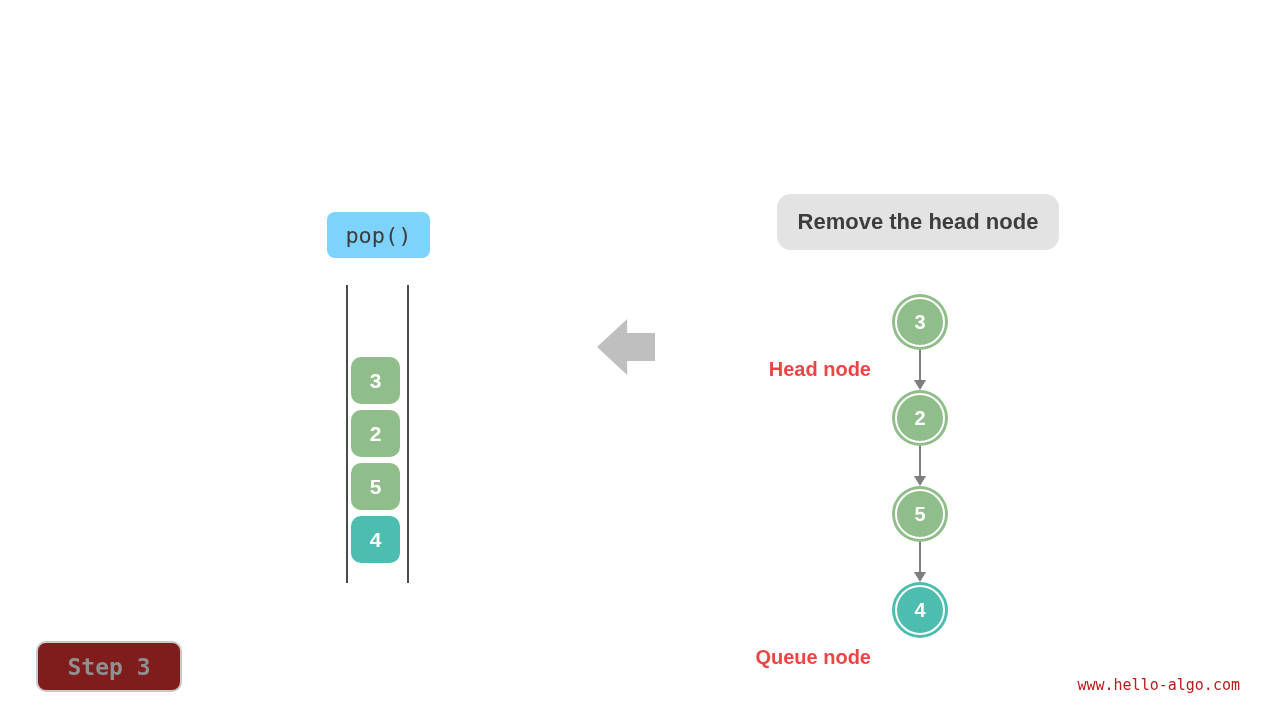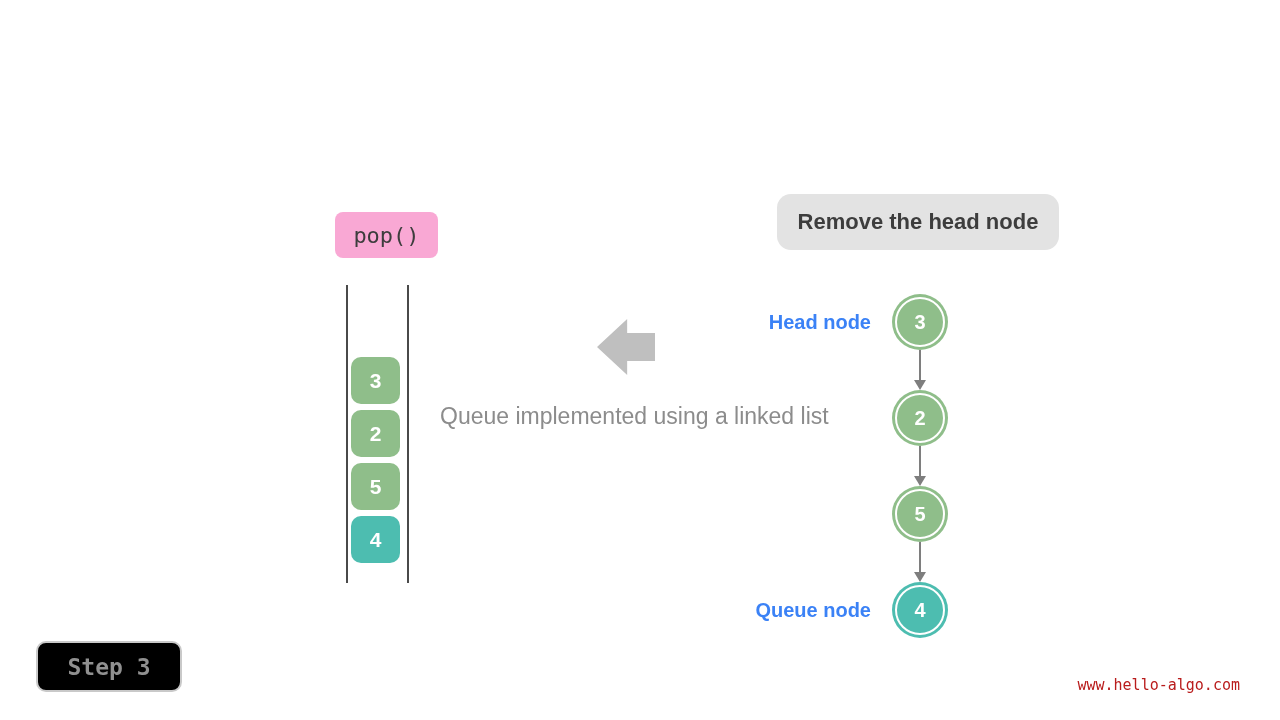--- a/index.html
+++ b/index.html
@@ -2,22 +2,22 @@
 <html><head>
 <meta charset="utf-8">
 <style>
   html,body{margin:0;padding:0;background:#ffffff;}
   .canvas{
     position:relative;width:1280px;height:720px;background:#ffffff;
     font-family:"Liberation Sans",sans-serif;overflow:hidden;
   }
   
   .op-box{
-    position:absolute;left:335px;top:212px;width:103px;height:46px;
-    background:#f9a8d4;border-radius:8px;display:flex;align-items:center;justify-content:center;
+    position:absolute;left:327px;top:212px;width:103px;height:46px;
+    background:#7dd3fc;border-radius:8px;display:flex;align-items:center;justify-content:center;
     font-family:"DejaVu Sans Mono",monospace;font-size:22px;color:#3d3d3d;
   }
   
   .action-box{
     position:absolute;left:777px;top:194px;width:282px;height:56px;
     background:#e3e3e3;border-radius:14px;display:flex;align-items:center;justify-content:center;
     font-size:22px;color:#3d3d3d;font-weight:bold;
   }
   
   .stack-line{position:absolute;top:285px;width:2px;height:298px;background:#4a4a4a;}
@@ -46,28 +46,28 @@
     color:#ffffff;font-weight:bold;font-size:20px;
   }
   .connector{position:absolute;left:912px;width:16px;height:40px;}
   .conn-line{position:absolute;left:7px;top:0;width:2px;height:31px;background:#7e7e7e;}
   .conn-head{
     position:absolute;left:2px;top:30px;width:0;height:0;
     border-left:6px solid transparent;border-right:6px solid transparent;border-top:10px solid #7e7e7e;
   }
   .node-label{
     position:absolute;right:409px;transform:translateY(-50%);
-    font-size:20px;font-weight:bold;color:#3b82f6;white-space:nowrap;
+    font-size:20px;font-weight:bold;color:#ef4444;white-space:nowrap;margin-top:47px;
   }
   .node-label.head{top:322px;}
   .node-label.tail{top:610px;}
   
   .step-box{
     position:absolute;left:36px;top:641px;width:146px;height:51px;box-sizing:border-box;
-    background:#000000;border:2px solid #c9c9c9;border-radius:10px;
+    background:#7f1d1d;border:2px solid #c9c9c9;border-radius:10px;
     display:flex;align-items:center;justify-content:center;
     font-family:"DejaVu Sans Mono",monospace;font-weight:bold;font-size:23px;color:#909090;
   }
   .watermark{
     position:absolute;right:40px;top:676px;
     font-family:"DejaVu Sans Mono",monospace;font-size:15px;color:#b91c1c;
   }
 </style>
 </head>
 <body>
@@ -82,21 +82,20 @@
   <div class="stack-line right"></div>
   <div class="stack-items" id="stack-items">
       <div class="stack-cell" style="background: rgb(143, 190, 138);">3</div>
       <div class="stack-cell" style="background: rgb(143, 190, 138);">2</div>
       <div class="stack-cell" style="background: rgb(143, 190, 138);">5</div>
       <div class="stack-cell" style="background: rgb(77, 189, 176);">4</div>
     </div>
 
   <div class="big-arrow"></div>
 
-  <div class="caption">Queue implemented using a linked list</div>
 
   <div class="node-label head">Head node</div>
   <div class="node-label tail">Queue node</div>
   <div id="linked-list">
       <div class="list-node" style="top: 297px; background: rgb(143, 190, 138); box-shadow: rgb(143, 190, 138) 0px 0px 0px 3px;">3</div>
       <div class="connector" style="top: 350px;">
         <div class="conn-line"></div>
         <div class="conn-head"></div>
       </div>
       <div class="list-node" style="top: 393px; background: rgb(143, 190, 138); box-shadow: rgb(143, 190, 138) 0px 0px 0px 3px;">2</div>

